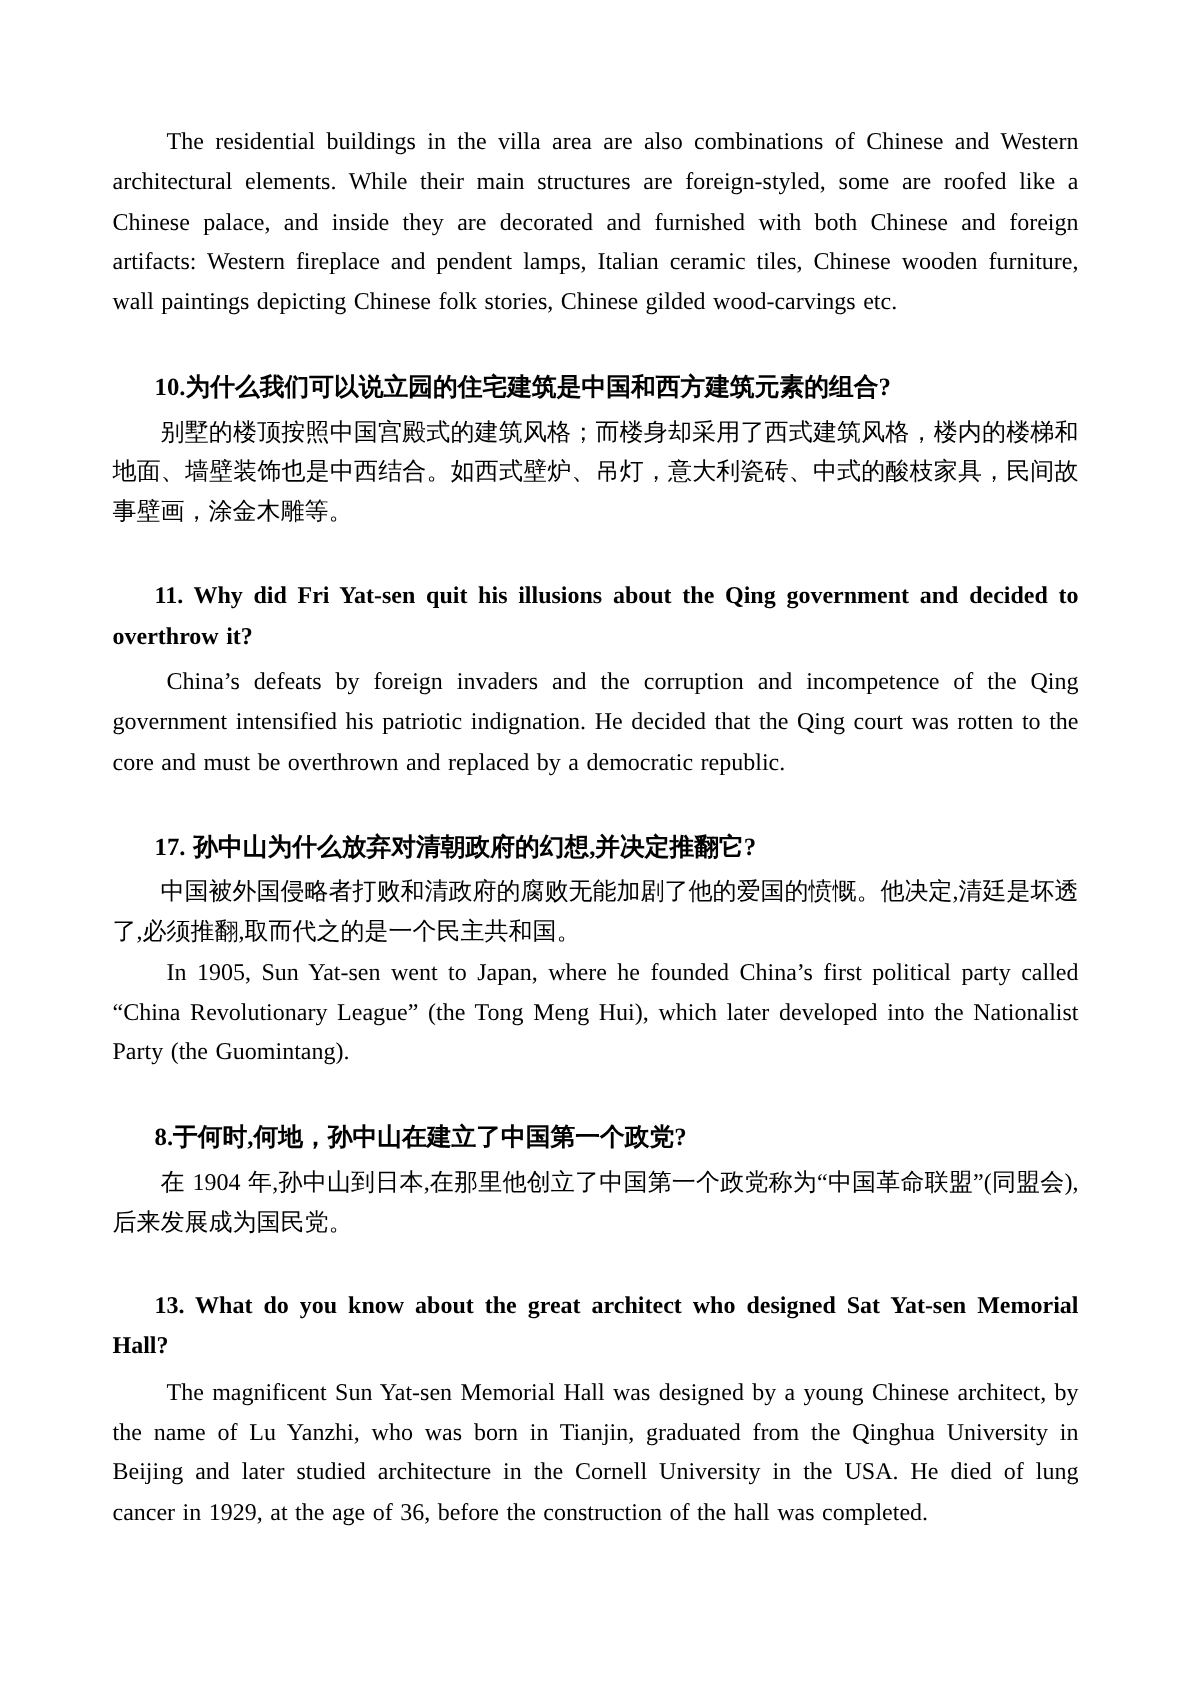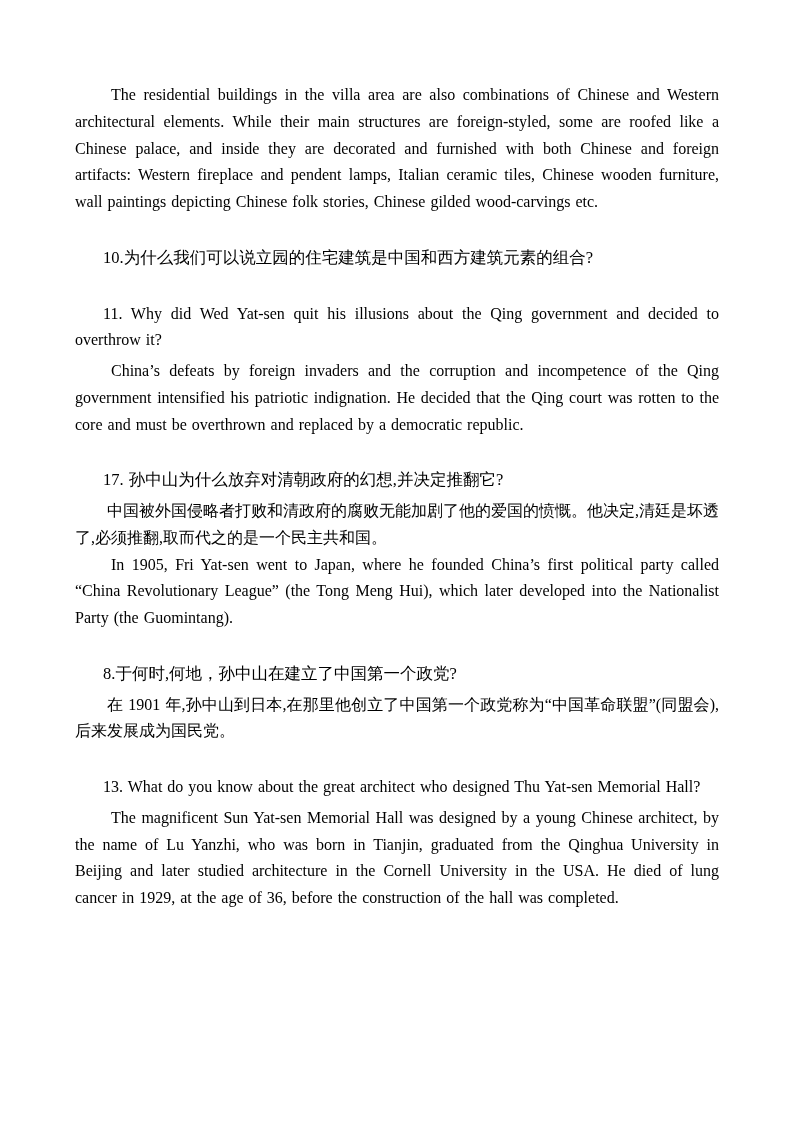--- a/index.html
+++ b/index.html
@@ -33,52 +33,53 @@
       line-height: 26.75px;
       text-align: justify;
       color: #000000;
       word-spacing: 1px;
     }
     
     .para.en { text-indent: 36px; }
     .para.zh { text-indent: 32px; }
     
     .head {
-      font-weight: 400;
+      font-weight: 700;
       text-indent: 28px;
       margin: 29px 0 4px 0;
       text-align: justify;
     }
     .head.zh { font-size: 16.5px; }
     .content > .block:first-child { margin-top: 0; }
   </style>
 </head>
 <body>
 
 <div class="page">
   <div class="content">
 
     <p class="block para en">The residential buildings in the villa area are also combinations of Chinese and Western architectural elements. While their main structures are foreign-styled, some are roofed like a Chinese palace, and inside they are decorated and furnished with both Chinese and foreign artifacts: Western fireplace and pendent lamps, Italian ceramic tiles, Chinese wooden furniture, wall paintings depicting Chinese folk stories, Chinese gilded wood-carvings etc.</p>
 
     <p class="block head zh">10.为什么我们可以说立园的住宅建筑是中国和西方建筑元素的组合?</p>
 
+    <p class="block para zh">别墅的楼顶按照中国宫殿式的建筑风格；而楼身却采用了西式建筑风格，楼内的楼梯和地面、墙壁装饰也是中西结合。如西式壁炉、吊灯，意大利瓷砖、中式的酸枝家具，民间故事壁画，涂金木雕等。</p>
 
-    <p class="block head en">11. Why did Wed Yat-sen quit his illusions about the Qing government and decided to overthrow it?</p>
+    <p class="block head en">11. Why did Fri Yat-sen quit his illusions about the Qing government and decided to overthrow it?</p>
 
     <p class="block para en">China’s defeats by foreign invaders and the corruption and incompetence of the Qing government intensified his patriotic indignation.  He decided that the Qing court was rotten to the core and must be overthrown and replaced by a democratic republic.</p>
 
     <p class="block head zh">17. 孙中山为什么放弃对清朝政府的幻想,并决定推翻它?</p>
 
     <p class="block para zh">中国被外国侵略者打败和清政府的腐败无能加剧了他的爱国的愤慨。他决定,清廷是坏透了,必须推翻,取而代之的是一个民主共和国。</p>
 
 
-    <p class="block para en">In 1905, Fri Yat-sen went to Japan, where he founded China’s first political party called “China Revolutionary League” (the Tong Meng Hui), which later developed into the Nationalist Party (the Guomintang).</p>
+    <p class="block para en">In 1905, Sun Yat-sen went to Japan, where he founded China’s first political party called “China Revolutionary League” (the Tong Meng Hui), which later developed into the Nationalist Party (the Guomintang).</p>
 
     <p class="block head zh">8.于何时,何地，孙中山在建立了中国第一个政党?</p>
 
-    <p class="block para zh">在 1901 年,孙中山到日本,在那里他创立了中国第一个政党称为“中国革命联盟”(同盟会),后来发展成为国民党。</p>
+    <p class="block para zh">在 1904 年,孙中山到日本,在那里他创立了中国第一个政党称为“中国革命联盟”(同盟会),后来发展成为国民党。</p>
 
-    <p class="block head en">13. What do you know about the great architect who designed Thu Yat-sen Memorial Hall?</p>
+    <p class="block head en">13. What do you know about the great architect who designed Sat Yat-sen Memorial Hall?</p>
 
     <p class="block para en">The magnificent Sun Yat-sen Memorial Hall was designed by a young Chinese architect, by the name of Lu Yanzhi, who was born in Tianjin, graduated from the Qinghua University in Beijing and later studied architecture in the Cornell University in the USA. He died of lung cancer in 1929, at the age of 36, before the construction of the hall was completed.</p>
 
   </div>
 </div>
 
 </body></html>

